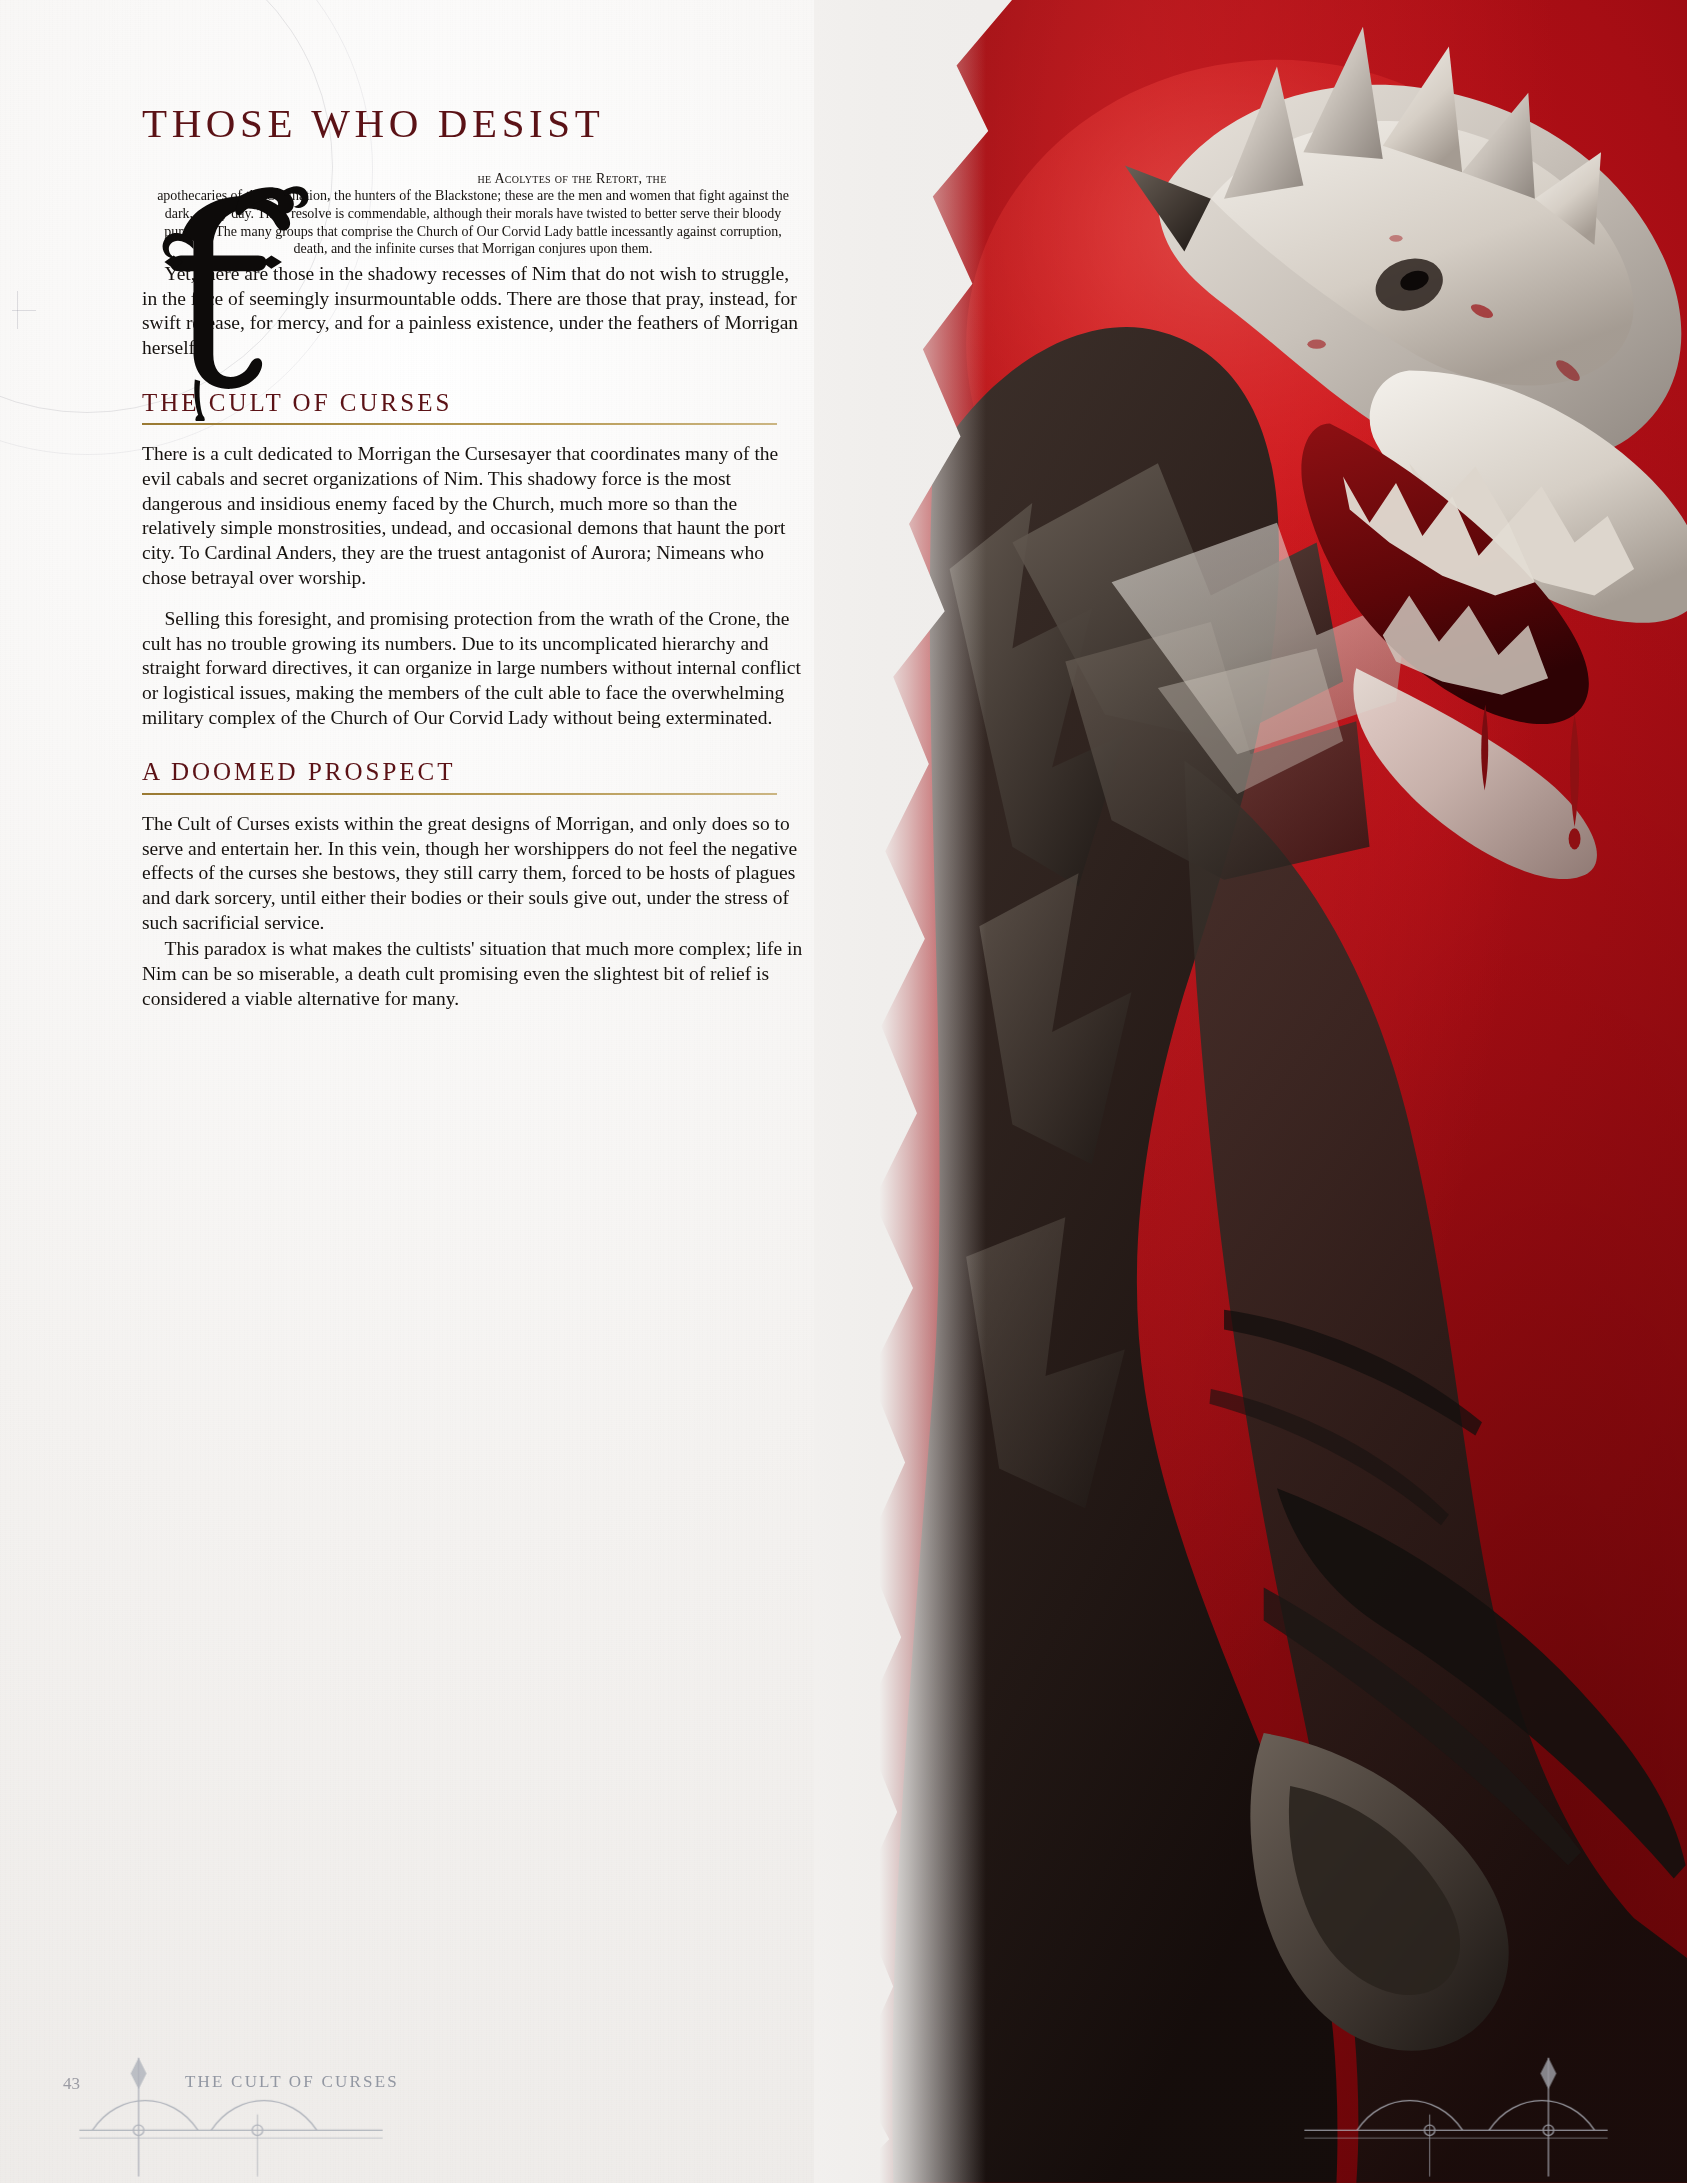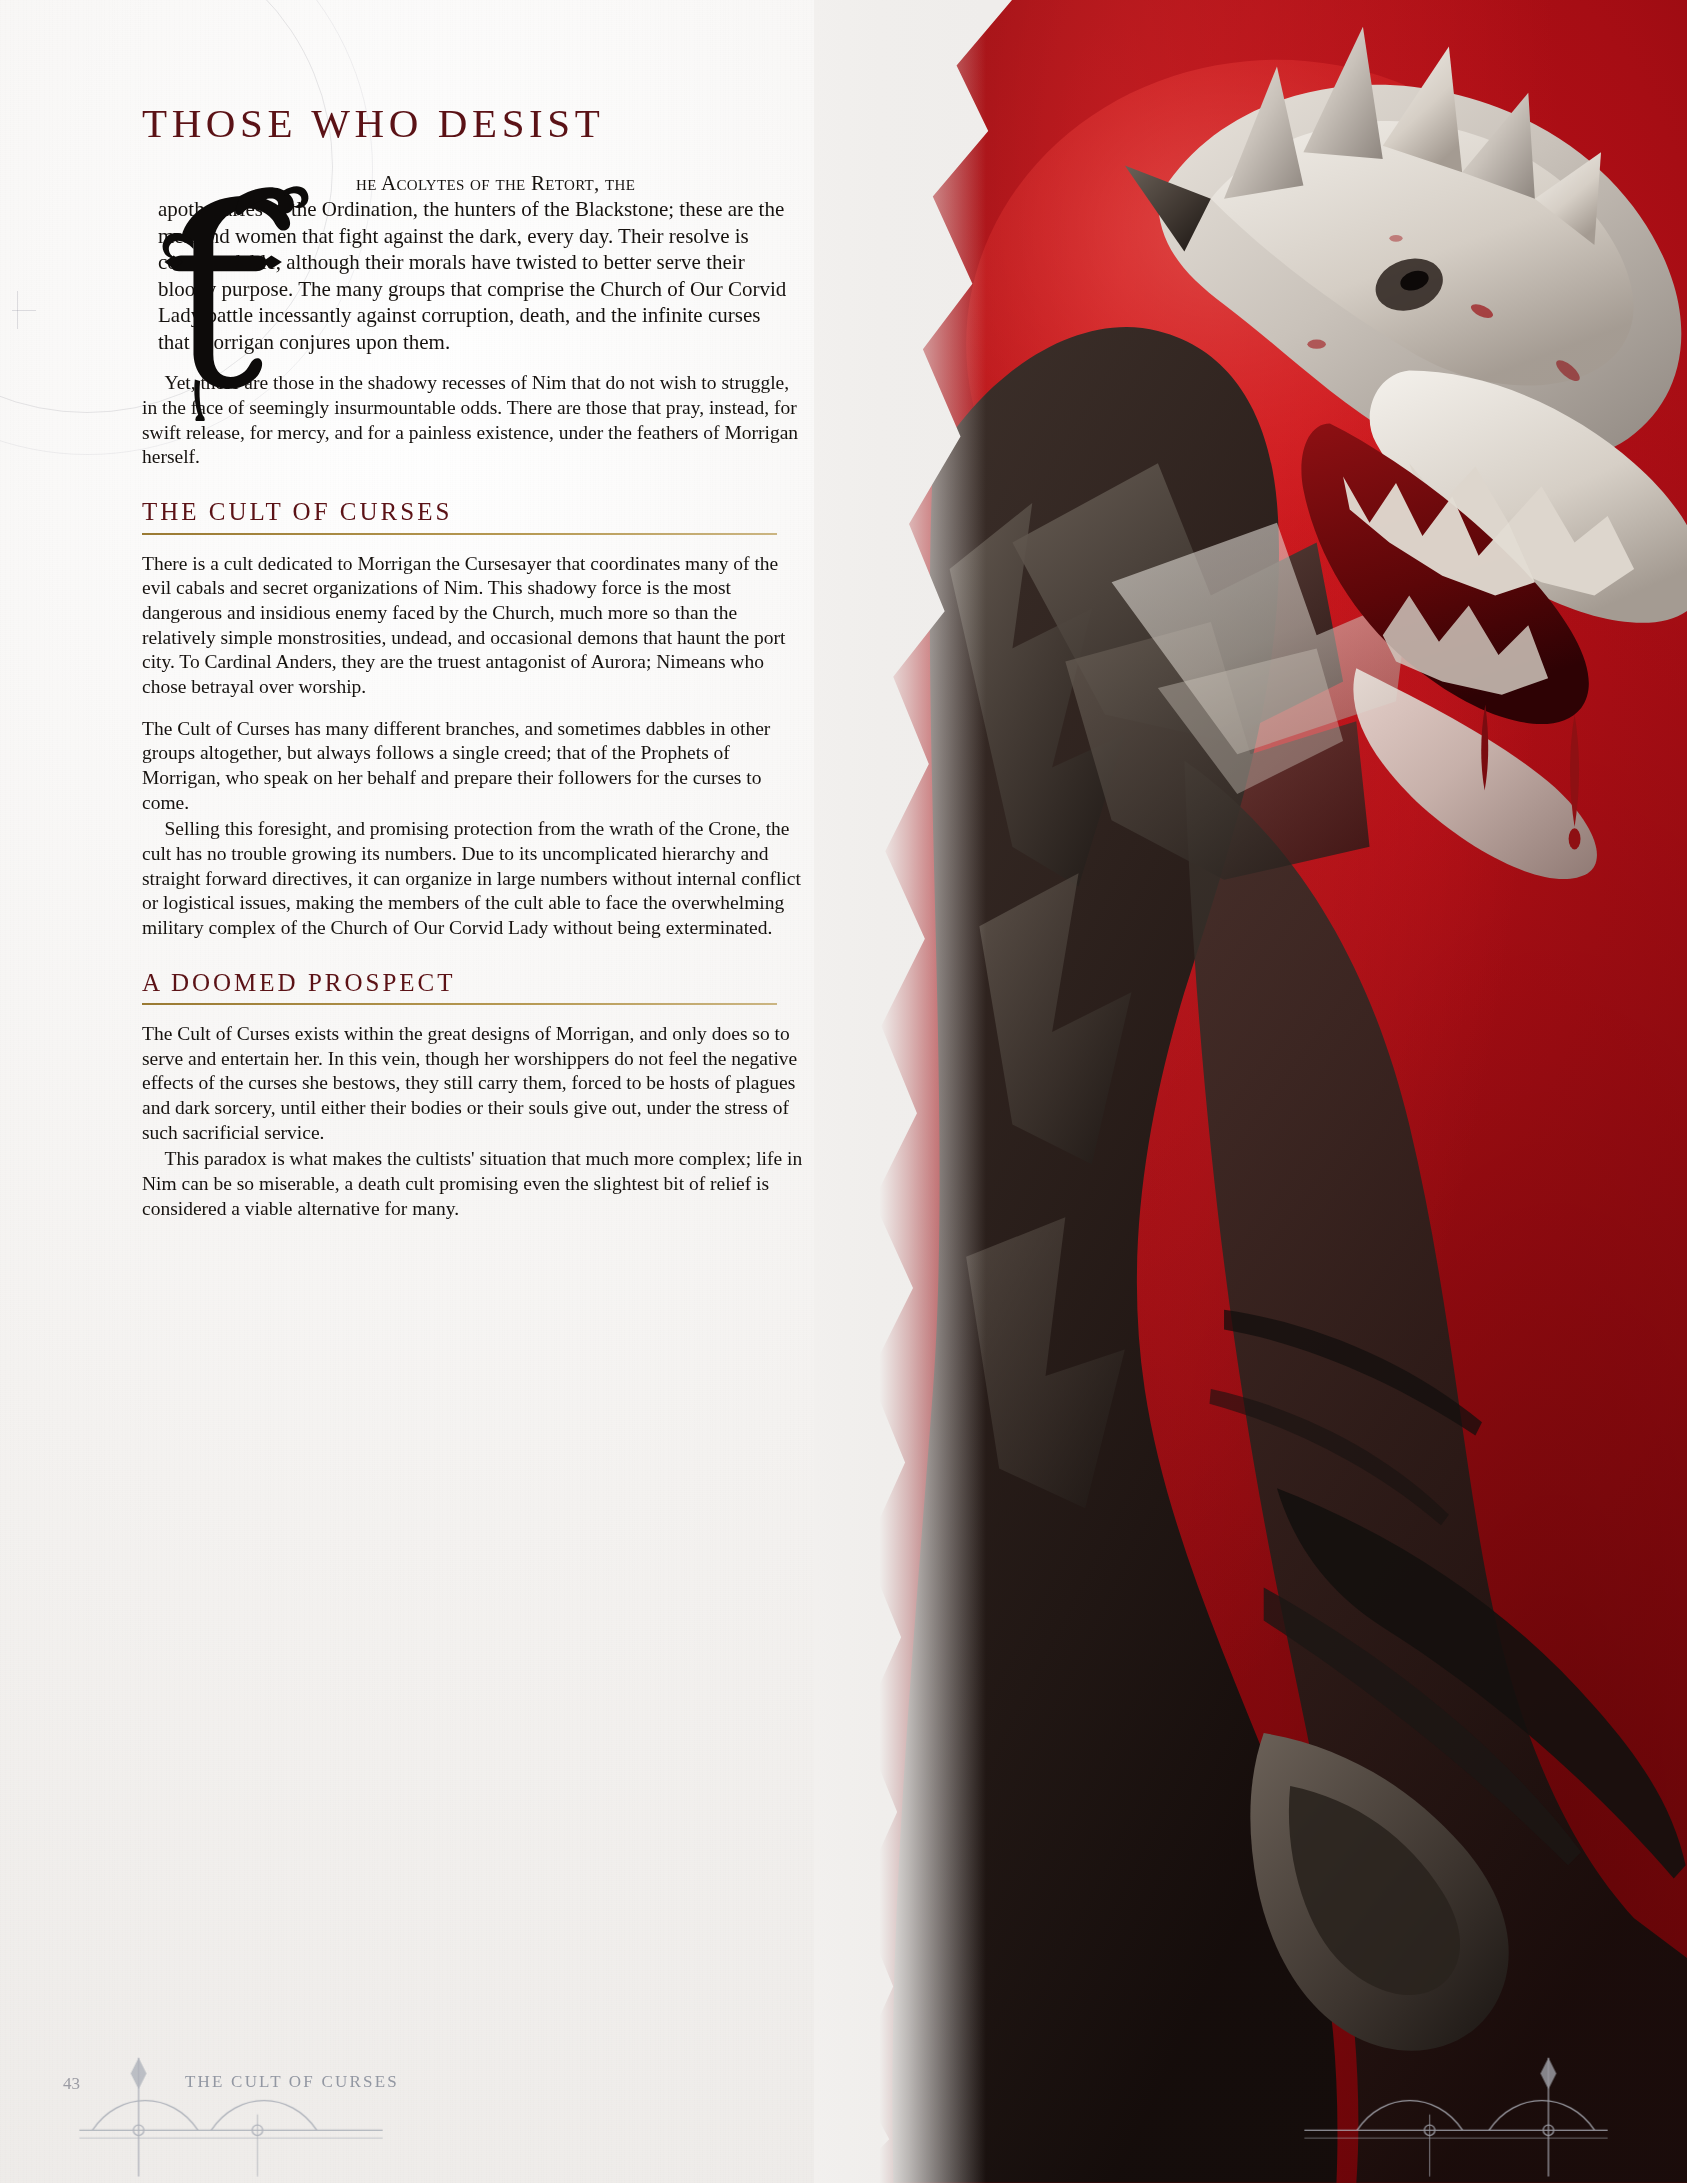--- a/index.html
+++ b/index.html
@@ -120,25 +120,25 @@
   }
   .dropcap {
     position: absolute;
     left: 0;
     top: -13.2px;
     width: 198px;
     height: 265px;
     pointer-events: none;
   }
   .intro-para {
-    font-size: 21px;
+    font-size: 14px;
     line-height: 1.265;
     color: #16120f;
-    text-align: left;
-    margin: 16px;
+    text-align: center;
+    margin: 4px;
   }
   .intro-para .indent-wrap {
     padding-left: 198px;
   }
   .smallcaps {
     font-variant: small-caps;
     letter-spacing: 0.3px;
   }
   p.body {
     font-size: 19.5px;
@@ -379,21 +379,20 @@
         <span>apothecaries of the Ordination, the hunters of the Blackstone; these are the men and women that fight against the dark, every day. Their resolve is commendable, although their morals have twisted to better serve their bloody purpose. The many groups that comprise the Church of Our Corvid Lady battle incessantly against corruption, death, and the infinite curses that Morrigan conjures upon them.</span>
       </div>
 
       <p class="body indent" style="margin-top:0">Yet, there are those in the shadowy recesses of Nim that do not wish to struggle, in the face of seemingly insurmountable odds. There are those that pray, instead, for swift release, for mercy, and for a painless existence, under the feathers of Morrigan herself.</p>
     </div>
 
     <h2 class="section">The Cult of Curses</h2>
     <div class="rule"></div>
     <p class="body">There is a cult dedicated to Morrigan the Cursesayer that coordinates many of the evil cabals and secret organizations of Nim. This shadowy force is the most dangerous and insidious enemy faced by the Church, much more so than the relatively simple monstrosities, undead, and occasional demons that haunt the port city. To Cardinal Anders, they are the truest antagonist of Aurora; Nimeans who chose betrayal over worship.</p>
     <div class="gap"></div>
-    <p class="body">The Cult of Curses has many different branches, and sometimes dabbles in other groups altogether, but always follows a single creed; that of the Prophets of Morrigan, who speak on her behalf and prepare their followers for the curses to come.</p>
     <p class="body indent">Selling this foresight, and promising protection from the wrath of the Crone, the cult has no trouble growing its numbers. Due to its uncomplicated hierarchy and straight forward directives, it can organize in large numbers without internal conflict or logistical issues, making the members of the cult able to face the overwhelming military complex of the Church of Our Corvid Lady without being exterminated.</p>
 
     <h2 class="section">A Doomed Prospect</h2>
     <div class="rule"></div>
     <p class="body">The Cult of Curses exists within the great designs of Morrigan, and only does so to serve and entertain her. In this vein, though her worshippers do not feel the negative effects of the curses she bestows, they still carry them, forced to be hosts of plagues and dark sorcery, until either their bodies or their souls give out, under the stress of such sacrificial service.</p>
     <p class="body indent">This paradox is what makes the cultists' situation that much more complex; life in Nim can be so miserable, a death cult promising even the slightest bit of relief is considered a viable alternative for many.</p>
 
   </div>
 
   <div class="footer">

